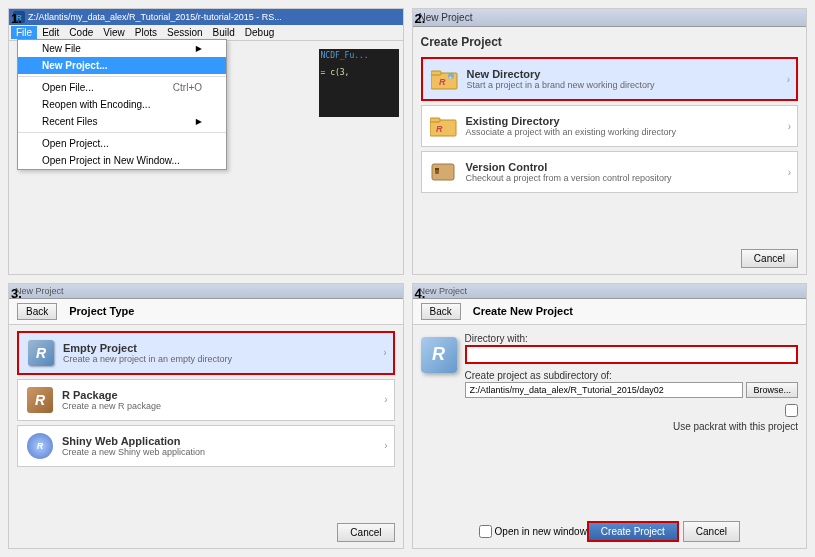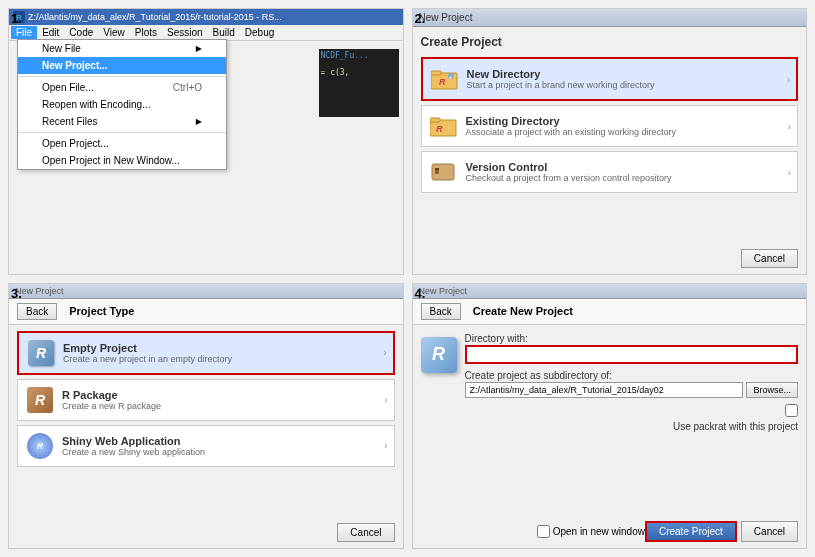--- a/index.html
+++ b/index.html
@@ -250,21 +250,21 @@
     .checkbox-row {
       display: flex;
       align-items: flex-end;
       gap: 4px;
       font-size: 10px;
       color: #333;
       flex-direction: column;
     }
     .p4-footer {
       display: flex;
-      justify-content: flex-end;
+      justify-content: center;
       align-items: center;
       position: absolute;
       bottom: 6px;
       left: 8px;
       right: 8px;
     }
     .p4-footer .left {
       display: flex;
       align-items: center;
       gap: 3px;

